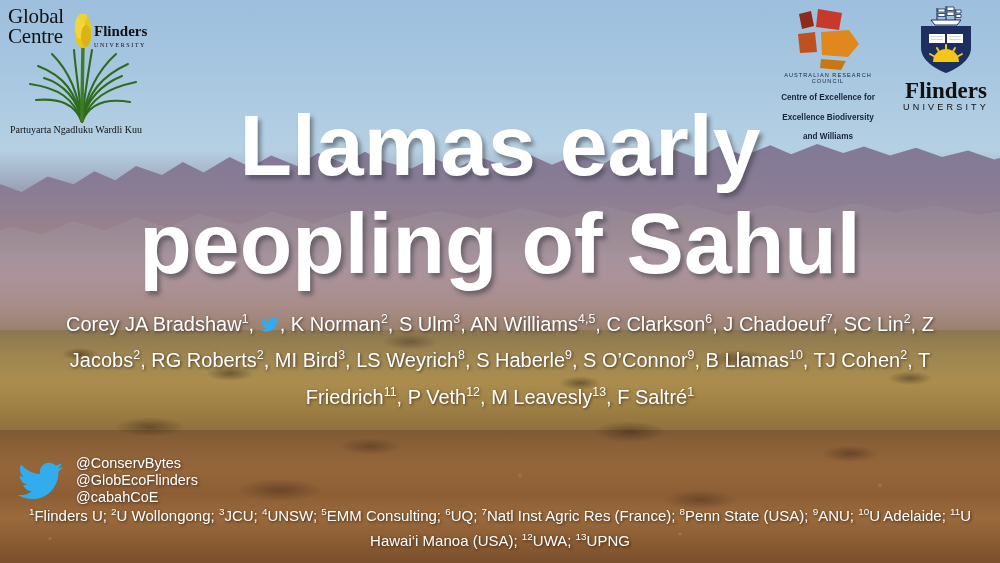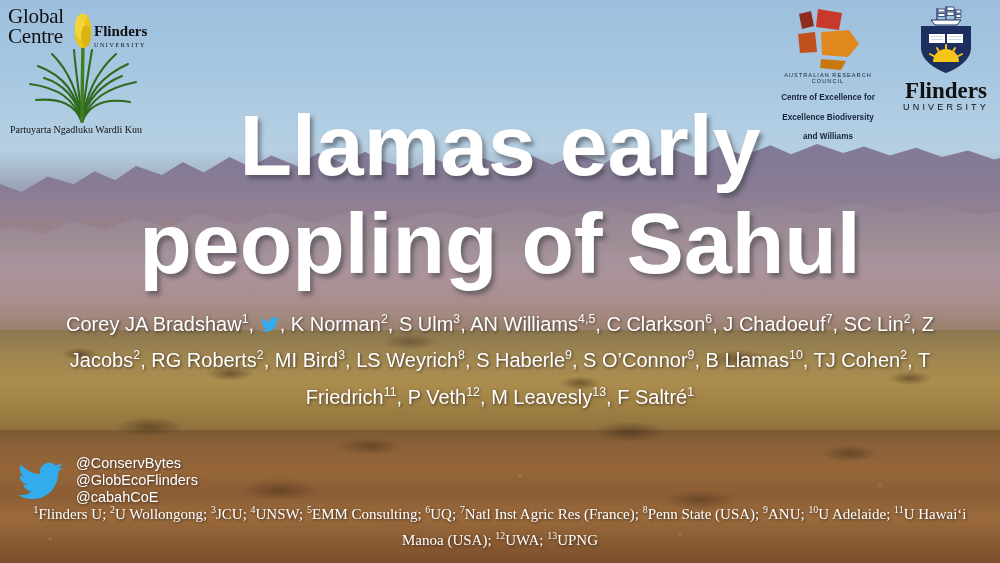--- a/index.html
+++ b/index.html
@@ -182,21 +182,20 @@
     text-shadow: 1px 1px 3px rgba(40,30,25,.8);
   }
   .handles-list span { display: block; }
 
   
   .affil {
     position: absolute; left: 20px; right: 20px; bottom: 12px;
     text-align: center; color: #ffffff;
     font-size: 15px; line-height: 21px;
     text-shadow: 1px 1px 3px rgba(40,25,15,.85);
-    font-family: Liberation Serif, serif;
   }
   .affil sup { font-size: .66em; }
 </style>
 </head>
 <body>
 
 <div class="slide">
 
   <div class="bg">
     <div class="bg-sky"></div>

